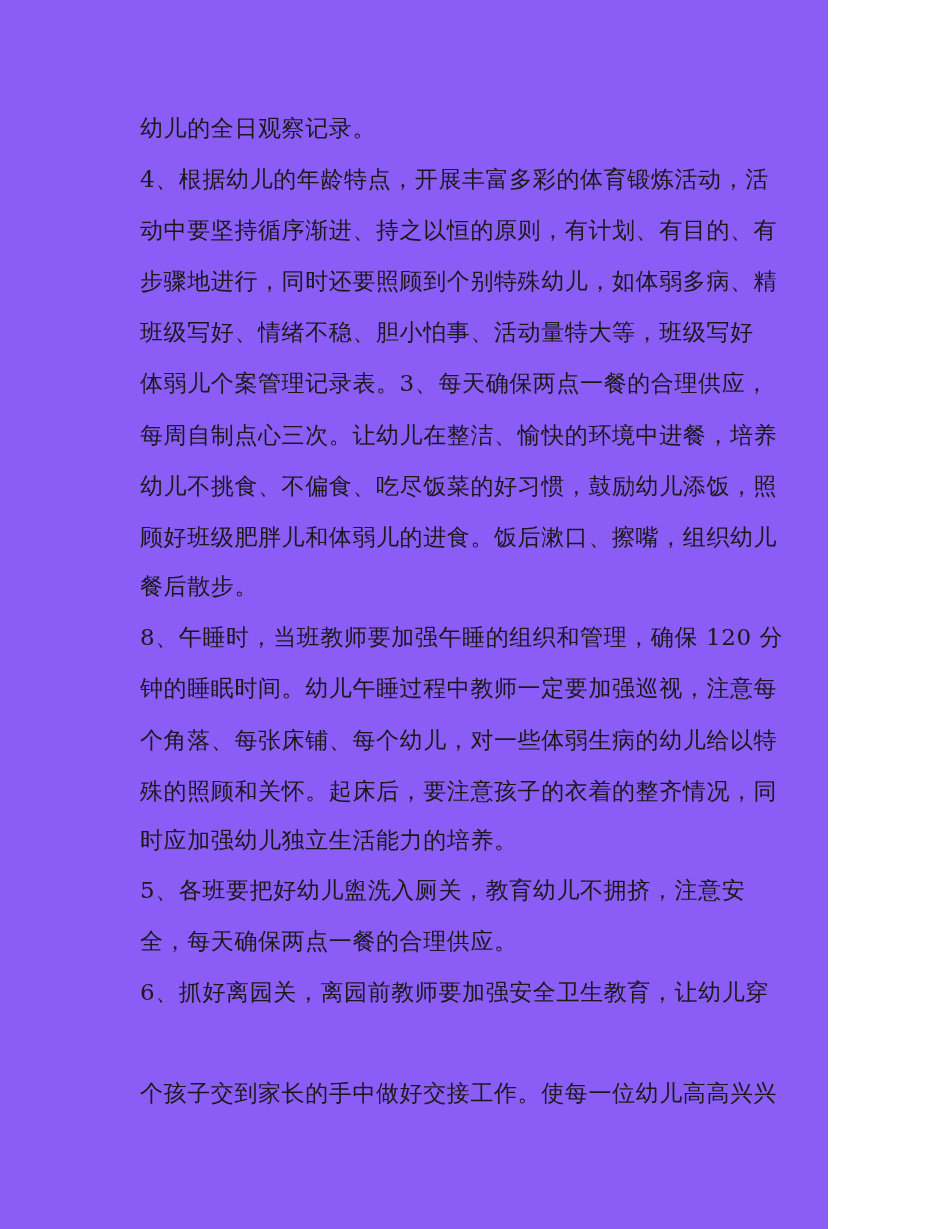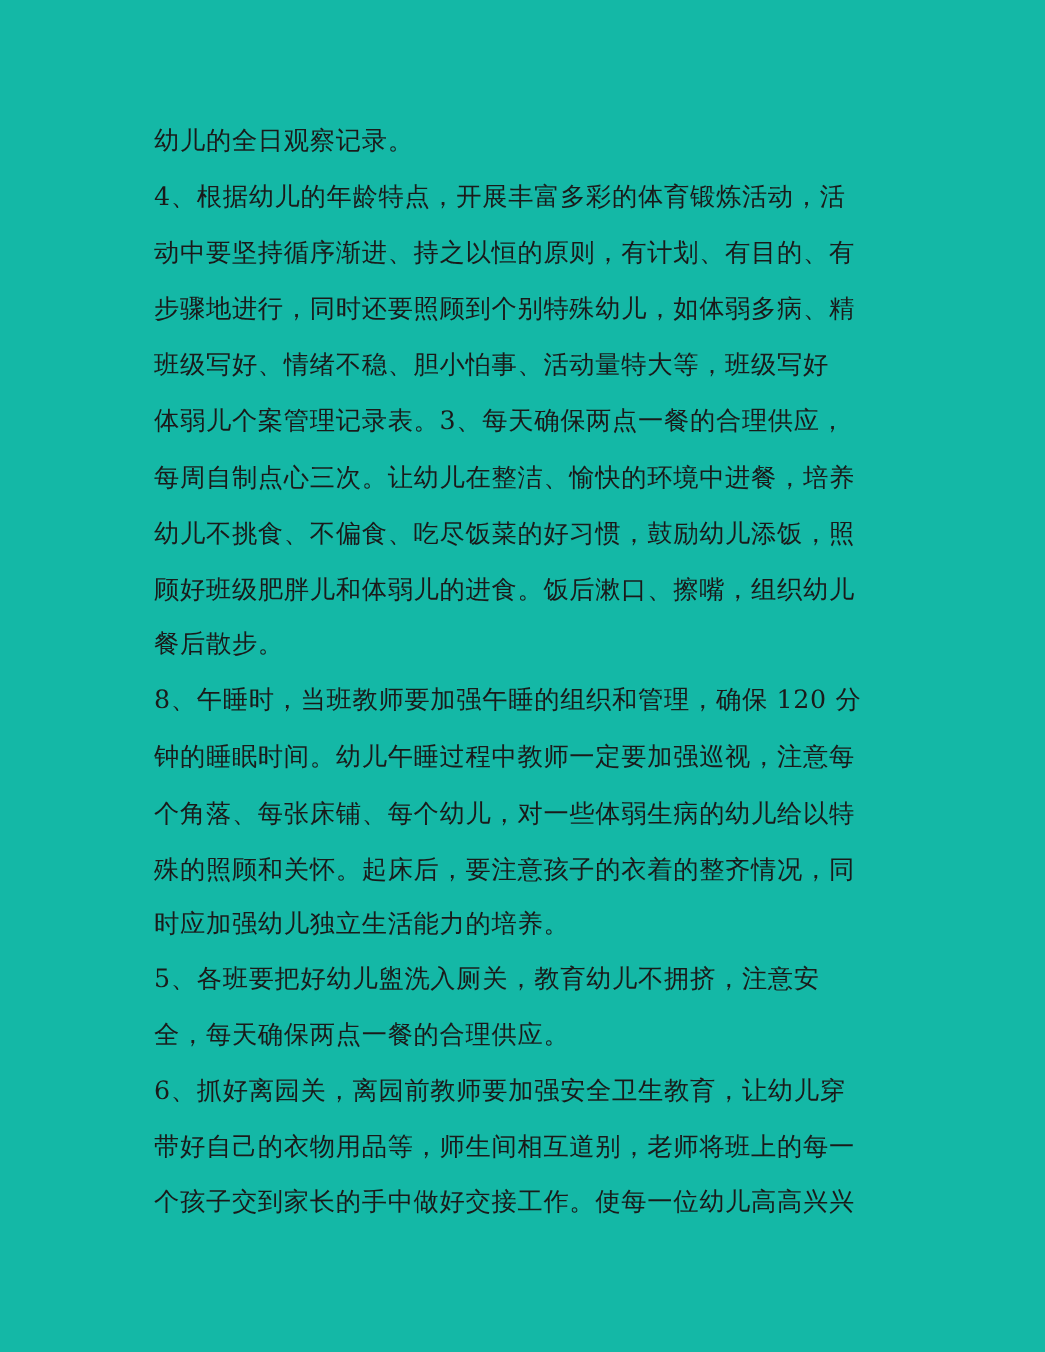--- a/index.html
+++ b/index.html
@@ -12,23 +12,23 @@
       height: 1229px;
       position: relative;
       overflow: hidden;
       font-family: "DejaVu Serif", "Liberation Serif", serif;
       color: #1a1a1a;
     }
     .page {
       position: absolute;
       left: 0;
       top: 0;
-      width: 950px;
+      width: 828px;
       height: 1229px;
-      background: #14b8a6;
+      background: #8b5cf6;
     }
     .line {
       position: absolute;
       left: 140px;
       width: 680px;
       font-size: 23px;
       line-height: 30px;
       white-space: nowrap;
       letter-spacing: 0.6px;
     }
@@ -48,15 +48,14 @@
   <div class="line" style="top:522px">顾好班级肥胖儿和体弱儿的进食。饭后漱口、擦嘴，组织幼儿</div>
   <div class="line" style="top:571px">餐后散步。</div>
   <div class="line" style="top:622px">8、午睡时，当班教师要加强午睡的组织和管理，确保 120 分</div>
   <div class="line" style="top:673px">钟的睡眠时间。幼儿午睡过程中教师一定要加强巡视，注意每</div>
   <div class="line" style="top:725px">个角落、每张床铺、每个幼儿，对一些体弱生病的幼儿给以特</div>
   <div class="line" style="top:776px">殊的照顾和关怀。起床后，要注意孩子的衣着的整齐情况，同</div>
   <div class="line" style="top:825px">时应加强幼儿独立生活能力的培养。</div>
   <div class="line" style="top:875px">5、各班要把好幼儿盥洗入厕关，教育幼儿不拥挤，注意安</div>
   <div class="line" style="top:926px">全，每天确保两点一餐的合理供应。</div>
   <div class="line" style="top:977px">6、抓好离园关，离园前教师要加强安全卫生教育，让幼儿穿</div>
-  <div class="line" style="top:1028px">带好自己的衣物用品等，师生间相互道别，老师将班上的每一</div>
   <div class="line" style="top:1078px">个孩子交到家长的手中做好交接工作。使每一位幼儿高高兴兴</div>
 </div>
 
 </body></html>

